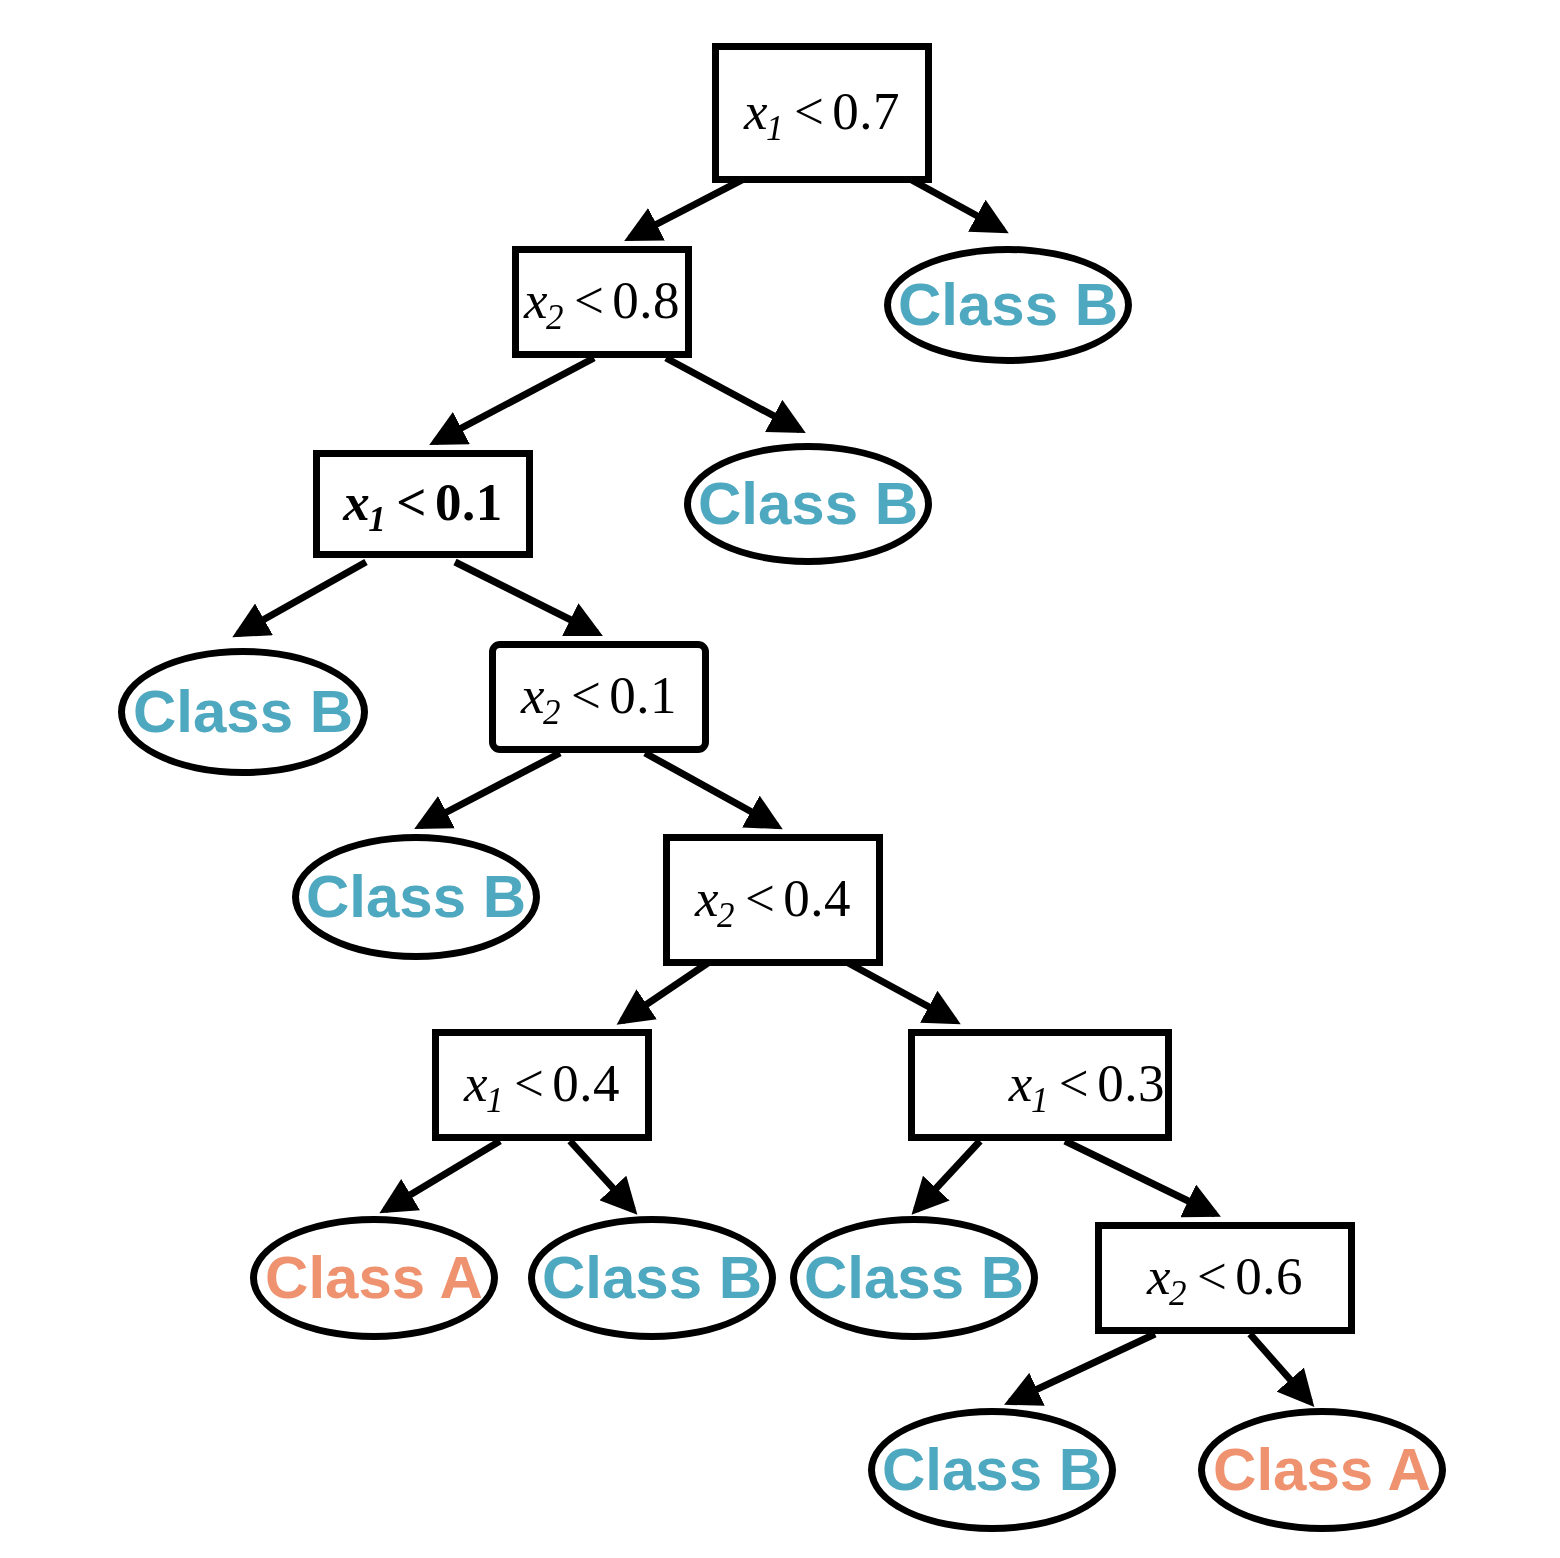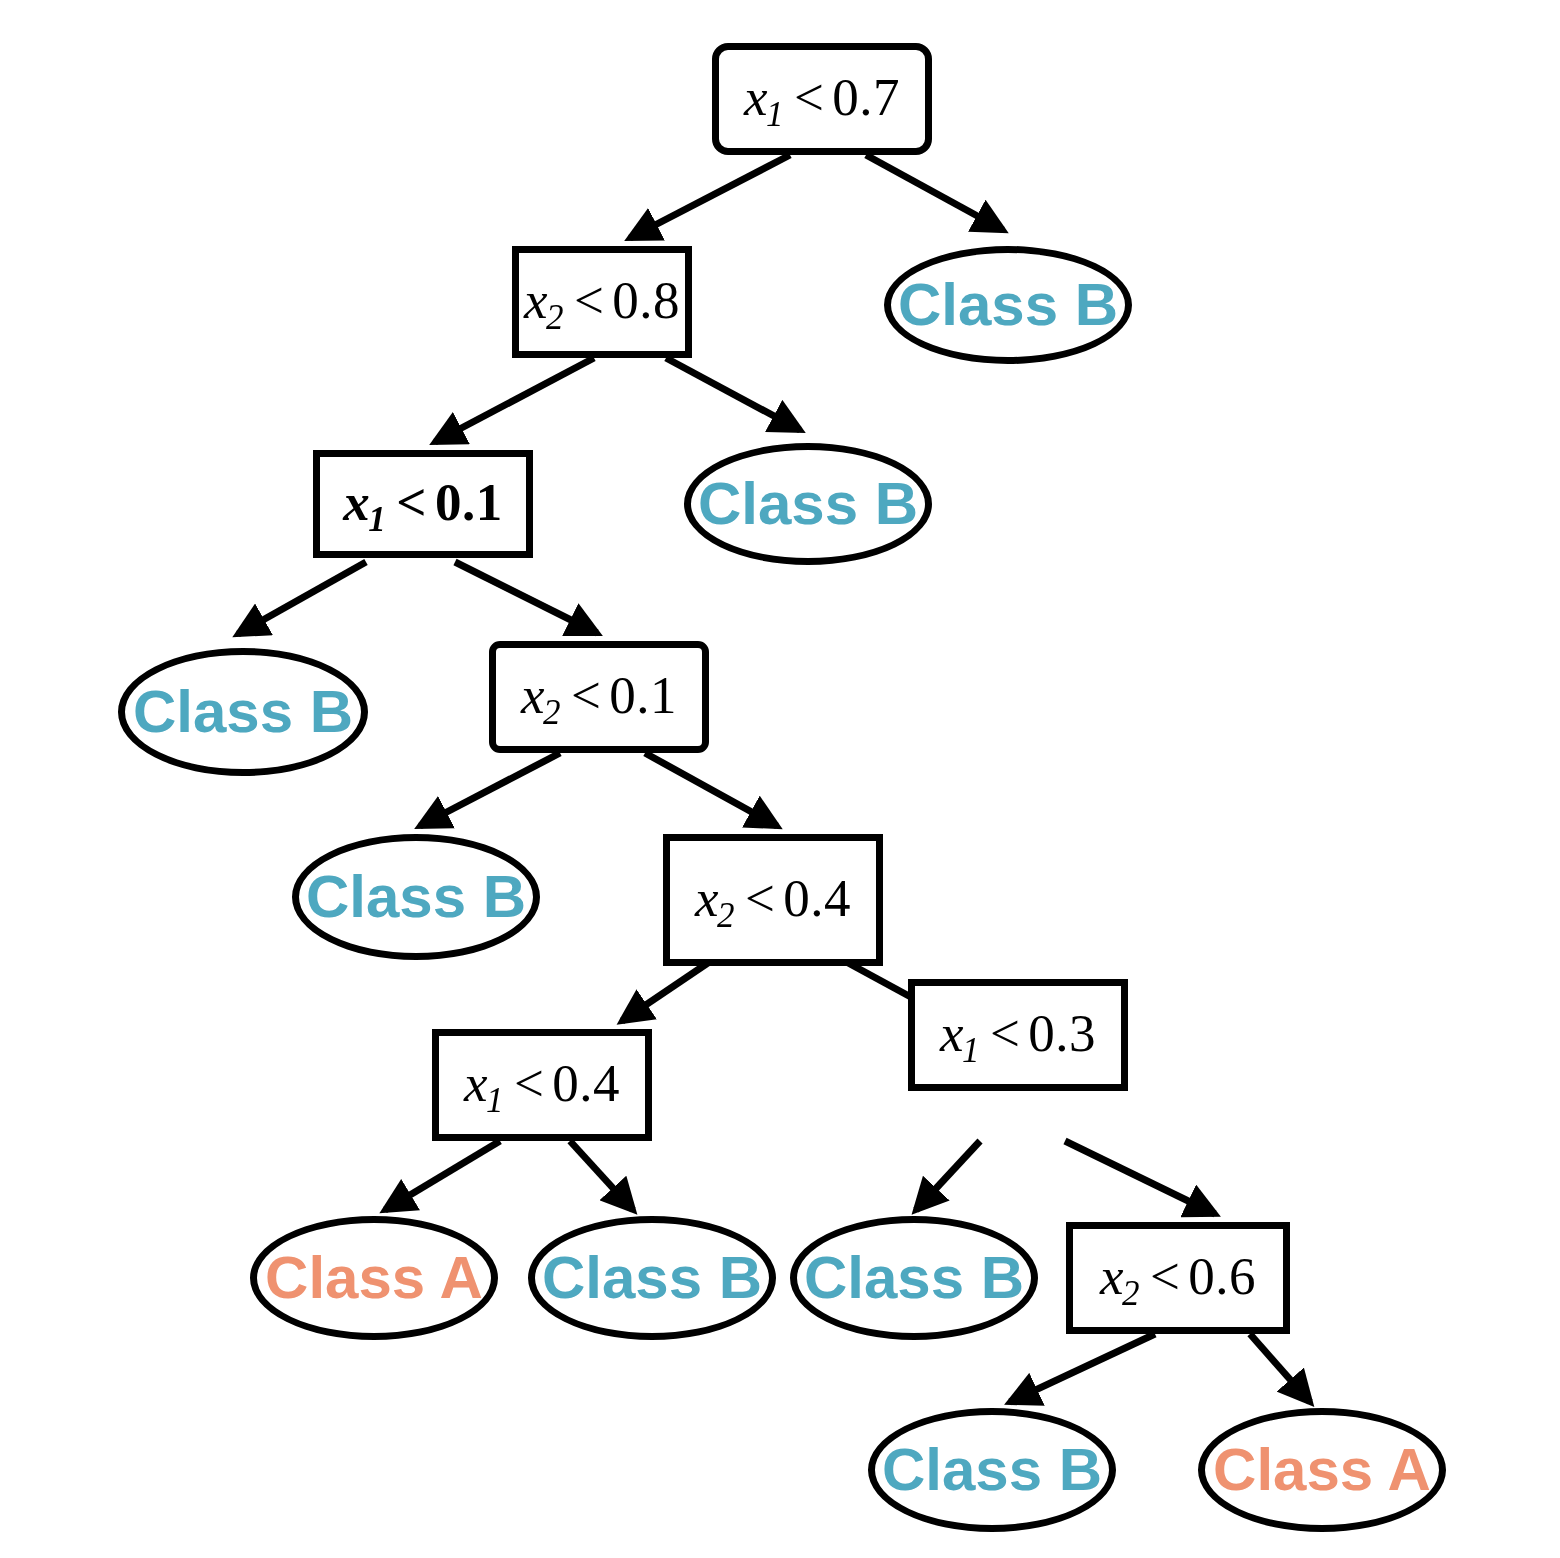--- a/index.html
+++ b/index.html
@@ -93,21 +93,21 @@
         <line x1="500" y1="1141" x2="385" y2="1210" stroke="#000000" stroke-width="7" marker-end="url(#arrow)"></line>
         <line x1="570" y1="1141" x2="633" y2="1210" stroke="#000000" stroke-width="7" marker-end="url(#arrow)"></line>
         <line x1="980" y1="1141" x2="916" y2="1210" stroke="#000000" stroke-width="7" marker-end="url(#arrow)"></line>
         <line x1="1065" y1="1141" x2="1215" y2="1214" stroke="#000000" stroke-width="7" marker-end="url(#arrow)"></line>
         <line x1="1155" y1="1334" x2="1010" y2="1402" stroke="#000000" stroke-width="7" marker-end="url(#arrow)"></line>
         <line x1="1250" y1="1334" x2="1310" y2="1402" stroke="#000000" stroke-width="7" marker-end="url(#arrow)"></line>
       </g>
   </svg>
 
   <div id="node-layer">
-      <div class="node decision" style="left: 712px; top: 43px; width: 220px; height: 112px; border-radius: 16px;">
+      <div class="node decision" style="left: 712px; top: 43px; width: 220px; height: 140px;">
         <span class="decision-label"><span class="var">x</span><span class="sub">1</span><span class="op">&lt;</span><span class="thr">0.7</span></span>
       </div>
       <div class="node decision" style="left: 512px; top: 246px; width: 180px; height: 112px;">
         <span class="decision-label"><span class="var">x</span><span class="sub">2</span><span class="op">&lt;</span><span class="thr">0.8</span></span>
       </div>
       <div class="node leaf" style="left: 884px; top: 246px; width: 248px; height: 118px;">
         <span class="leaf-label" style="color: rgb(78, 168, 192);">Class B</span>
       </div>
       <div class="node decision" style="left: 313px; top: 450px; width: 220px; height: 108px; font-weight: bold;">
         <span class="decision-label"><span class="var">x</span><span class="sub">1</span><span class="op">&lt;</span><span class="thr">0.1</span></span>
@@ -123,33 +123,33 @@
       </div>
       <div class="node leaf" style="left: 292px; top: 834px; width: 248px; height: 126px;">
         <span class="leaf-label" style="color: rgb(78, 168, 192);">Class B</span>
       </div>
       <div class="node decision" style="left: 663px; top: 834px; width: 220px; height: 132px;">
         <span class="decision-label"><span class="var">x</span><span class="sub">2</span><span class="op">&lt;</span><span class="thr">0.4</span></span>
       </div>
       <div class="node decision" style="left: 432px; top: 1029px; width: 220px; height: 112px;">
         <span class="decision-label"><span class="var">x</span><span class="sub">1</span><span class="op">&lt;</span><span class="thr">0.4</span></span>
       </div>
-      <div class="node decision" style="left: 908px; top: 979px; width: 220px; height: 112px;">
+      <div class="node decision" style="left: 908px; top: 1029px; width: 264px; height: 112px; justify-content: flex-end;">
         <span class="decision-label"><span class="var">x</span><span class="sub">1</span><span class="op">&lt;</span><span class="thr">0.3</span></span>
       </div>
       <div class="node leaf" style="left: 250px; top: 1216px; width: 248px; height: 124px;">
         <span class="leaf-label" style="color: rgb(239, 146, 112);">Class A</span>
       </div>
       <div class="node leaf" style="left: 528px; top: 1216px; width: 248px; height: 124px;">
         <span class="leaf-label" style="color: rgb(78, 168, 192);">Class B</span>
       </div>
       <div class="node leaf" style="left: 790px; top: 1216px; width: 248px; height: 124px;">
         <span class="leaf-label" style="color: rgb(78, 168, 192);">Class B</span>
       </div>
-      <div class="node decision" style="left: 1066px; top: 1222px; width: 224px; height: 112px;">
+      <div class="node decision" style="left: 1095px; top: 1222px; width: 260px; height: 112px;">
         <span class="decision-label"><span class="var">x</span><span class="sub">2</span><span class="op">&lt;</span><span class="thr">0.6</span></span>
       </div>
       <div class="node leaf" style="left: 868px; top: 1408px; width: 248px; height: 124px;">
         <span class="leaf-label" style="color: rgb(78, 168, 192);">Class B</span>
       </div>
       <div class="node leaf" style="left: 1198px; top: 1408px; width: 248px; height: 124px;">
         <span class="leaf-label" style="color: rgb(239, 146, 112);">Class A</span>
       </div>
     </div>
 

